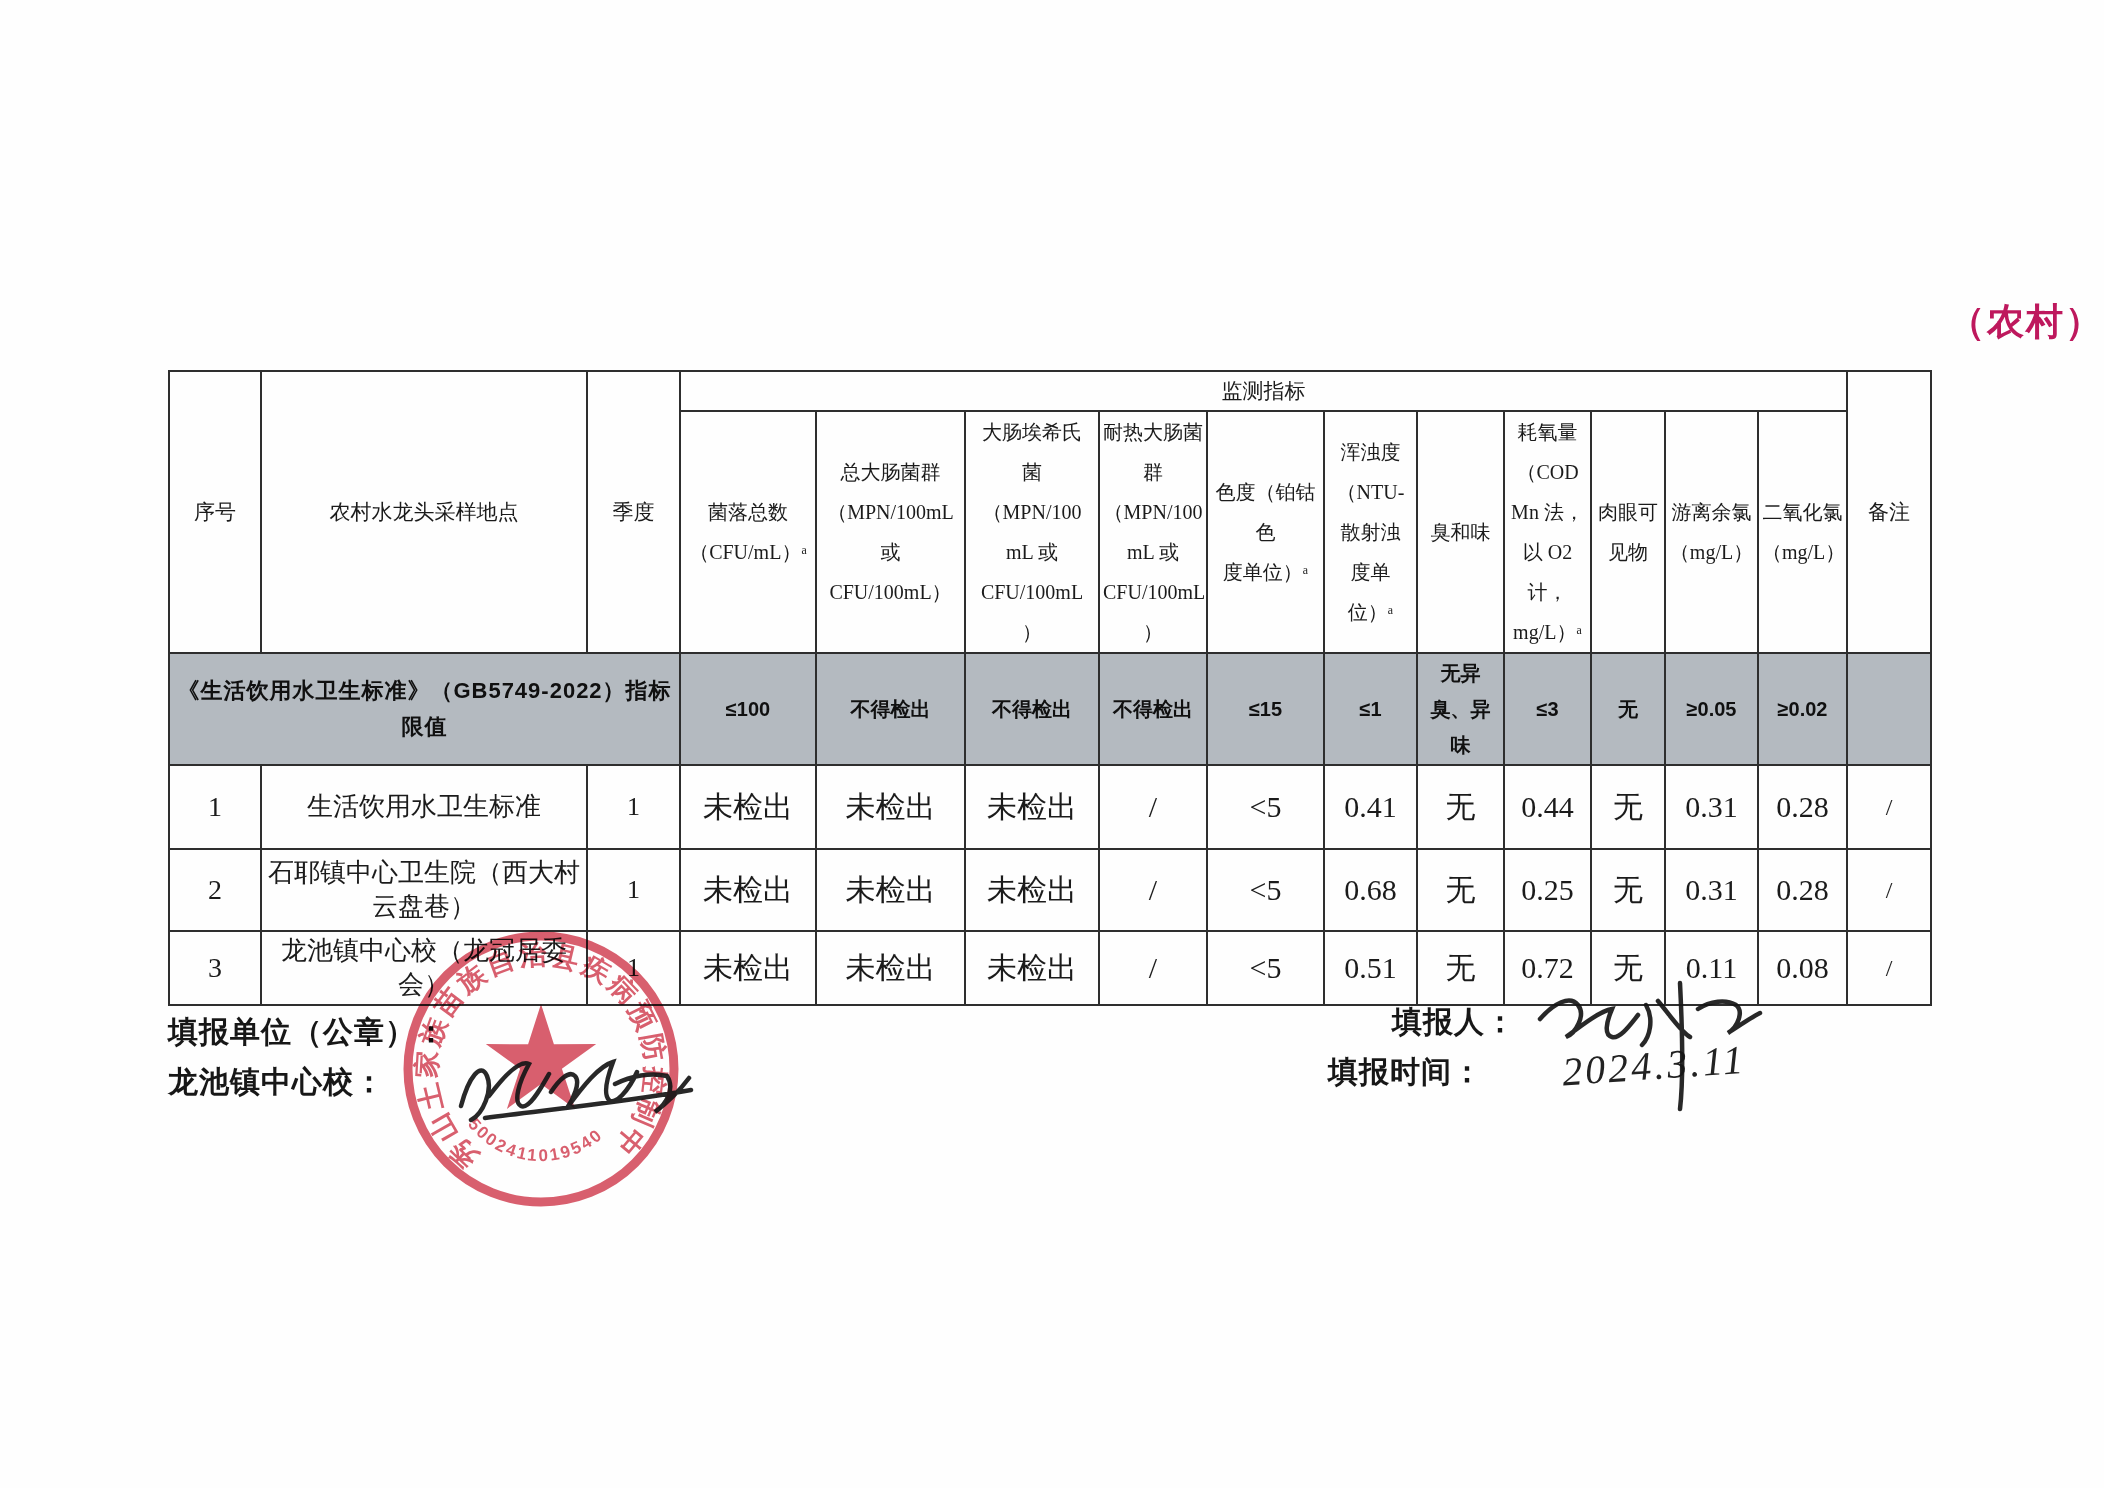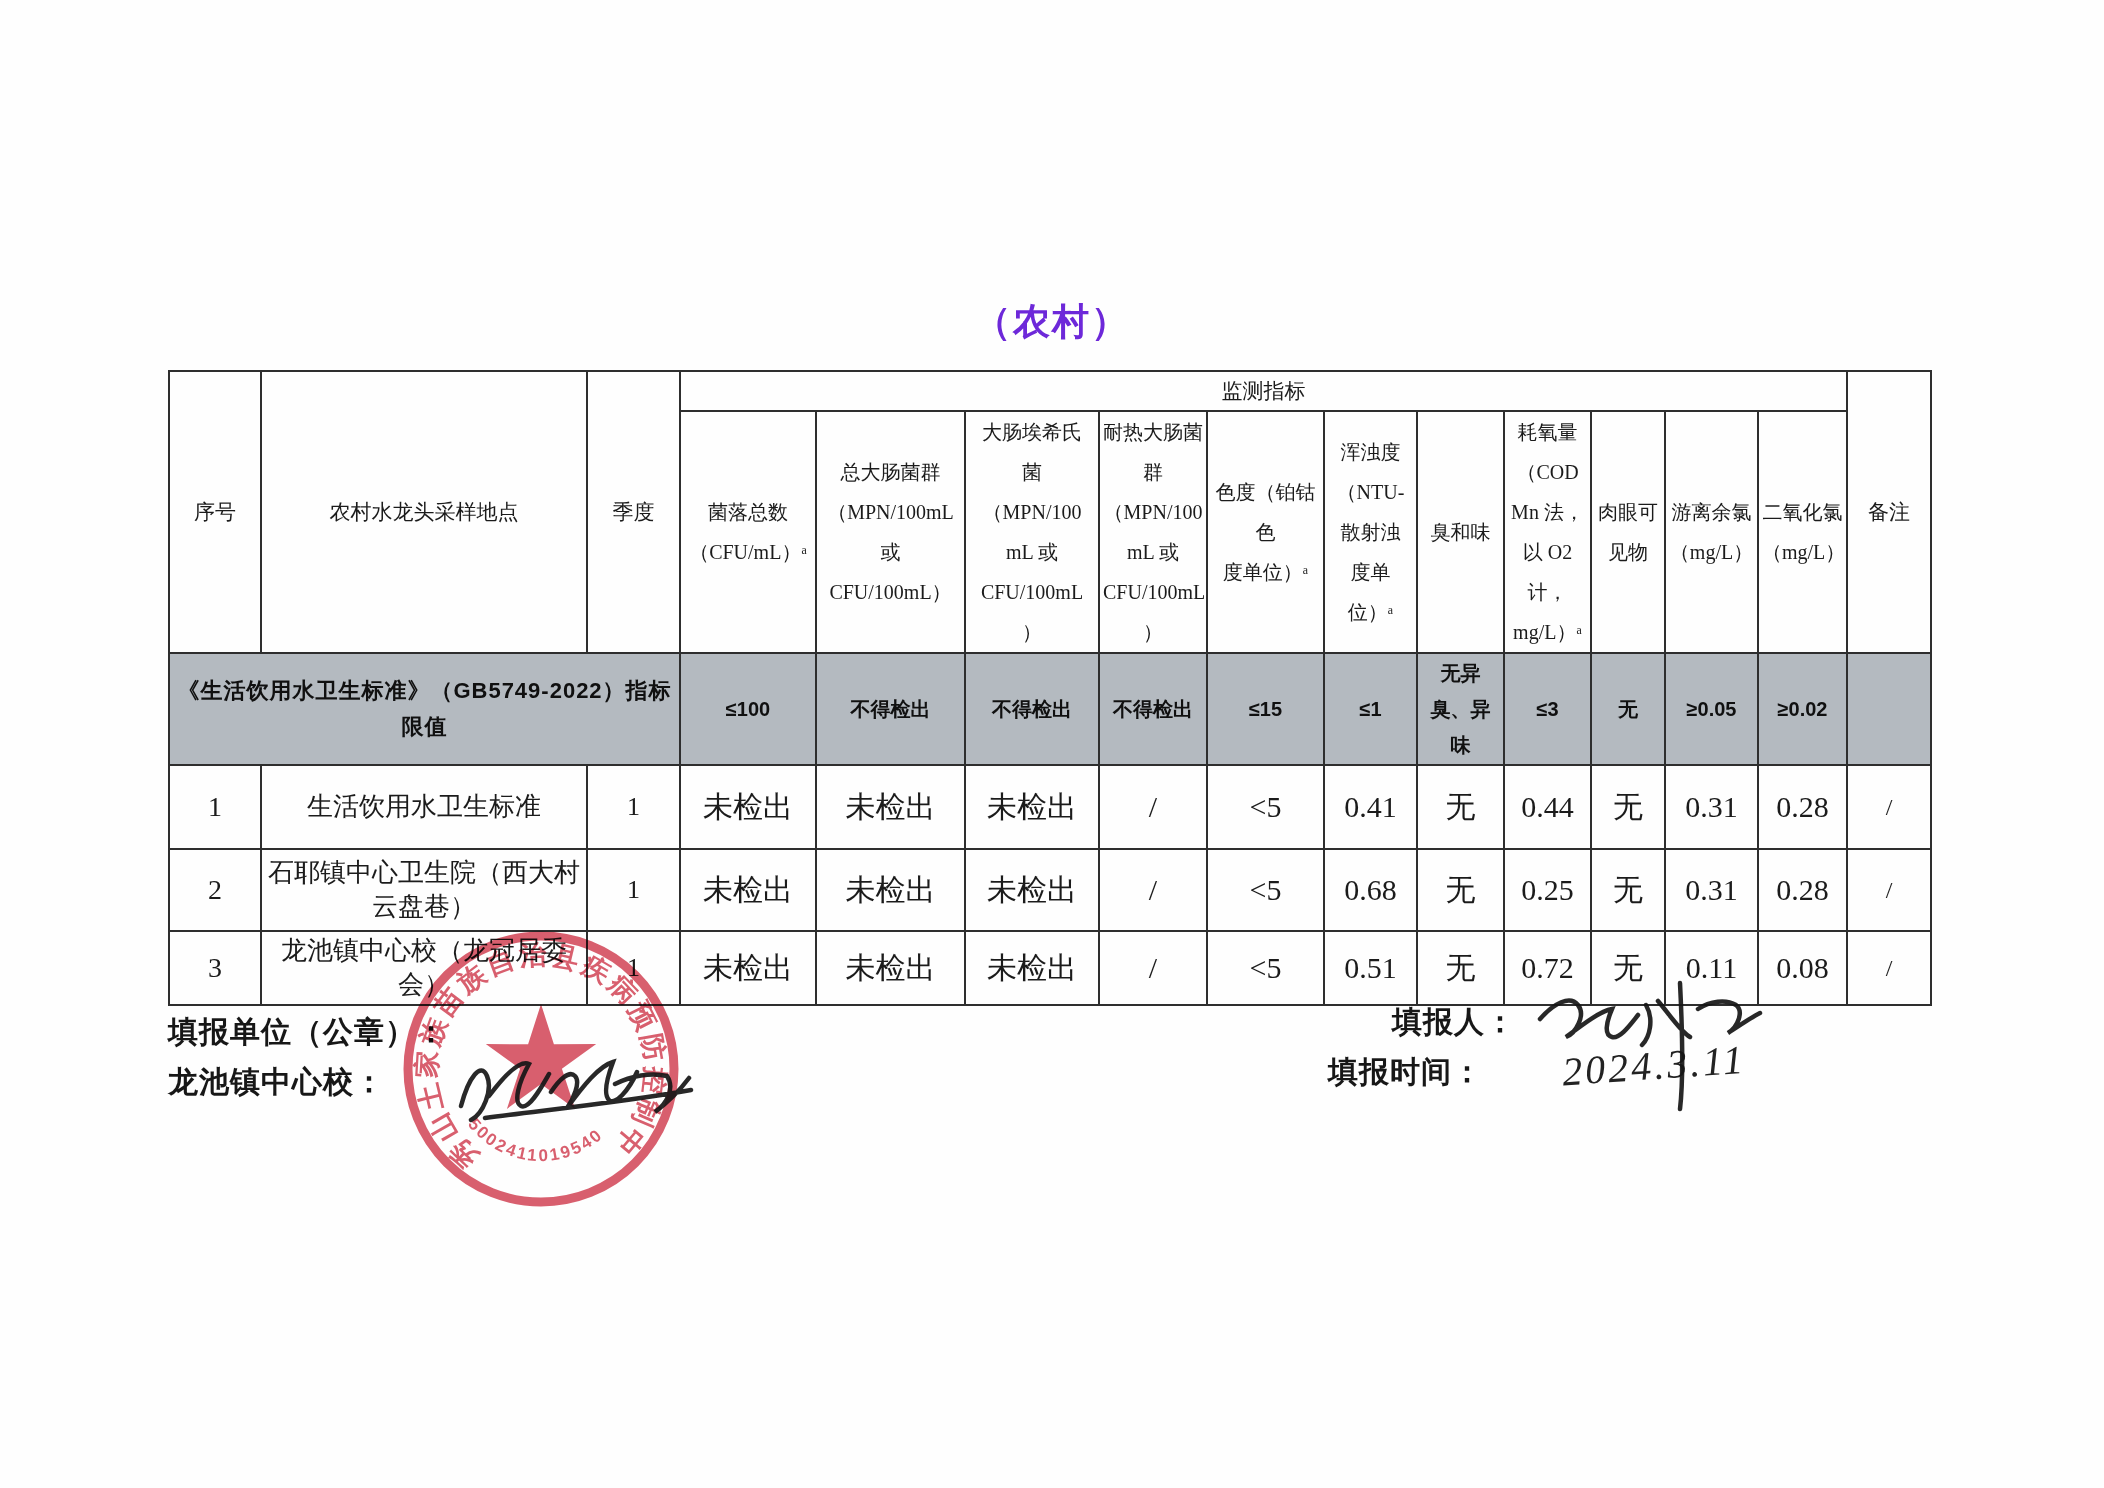--- a/index.html
+++ b/index.html
@@ -6,23 +6,23 @@
   .page{
     position:relative;width:2104px;height:1488px;background:#fefefe;
     font-family:"Liberation Serif","DejaVu Serif",serif;color:#1b1b1b;overflow:hidden;
   }
   .doc-title{
     position:absolute;top:230px;left:0;width:100%;text-align:center;
     font-family:"Liberation Sans","DejaVu Sans",sans-serif;font-weight:bold;
     font-size:40px;letter-spacing:2px;color:#141414;
   }
   .doc-subtitle{
-    position:absolute;top:297px;left:0;width:100%;text-align:center;
+    position:absolute;top:297px;left:0;width:100%;text-align:right;
     font-family:"Liberation Sans","DejaVu Sans",sans-serif;font-weight:bold;
-    font-size:37px;letter-spacing:2px;color:#6d28d9;
+    font-size:37px;letter-spacing:2px;color:#be185d;
   }
   table.wq{
     position:absolute;left:168px;top:370px;width:1762px;
     border-collapse:collapse;table-layout:fixed;
   }
   table.wq td{
     border:2px solid #2e2e2e;text-align:center;vertical-align:middle;
     padding:0 3px;overflow:hidden;
   }
   tr.hr1 td{height:38px;font-size:21px;}

